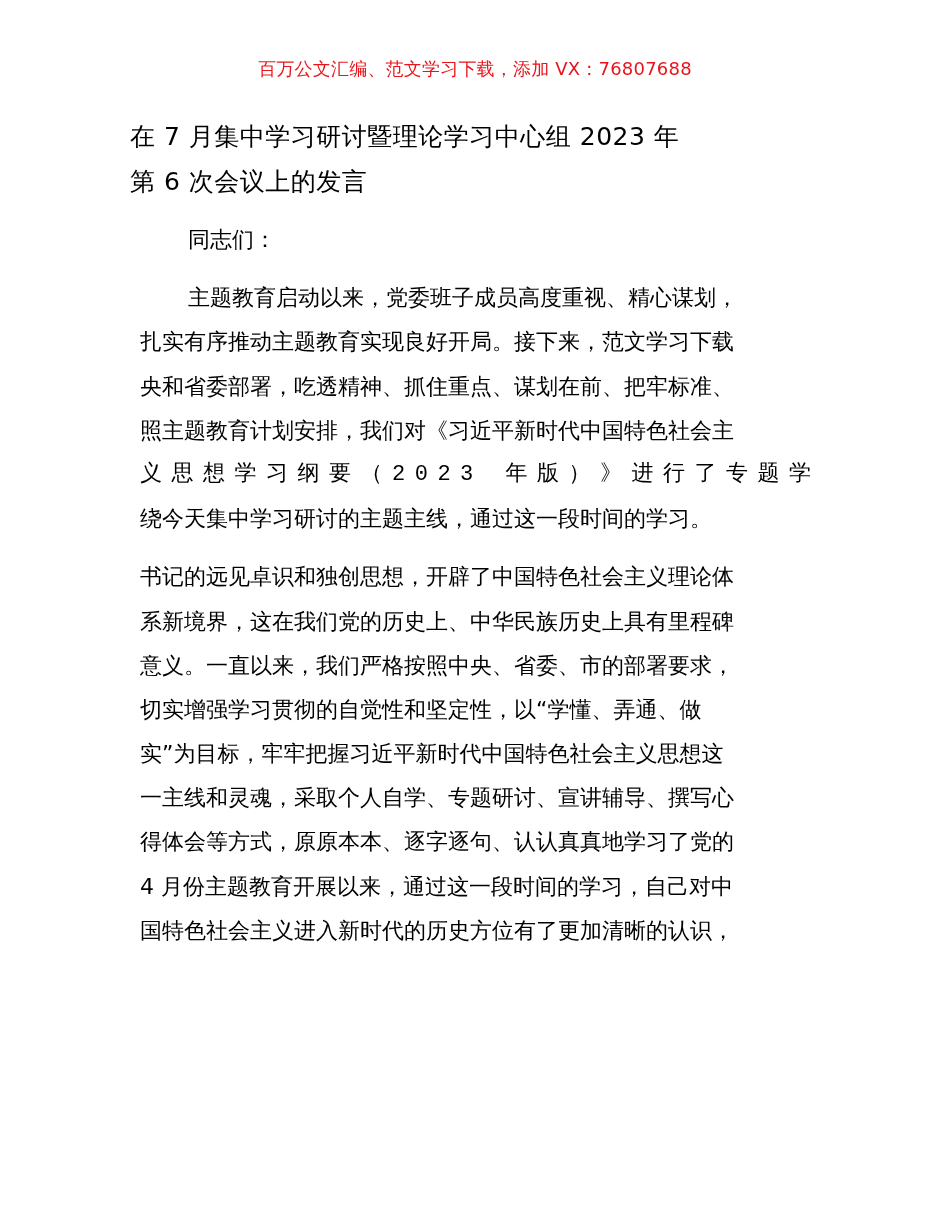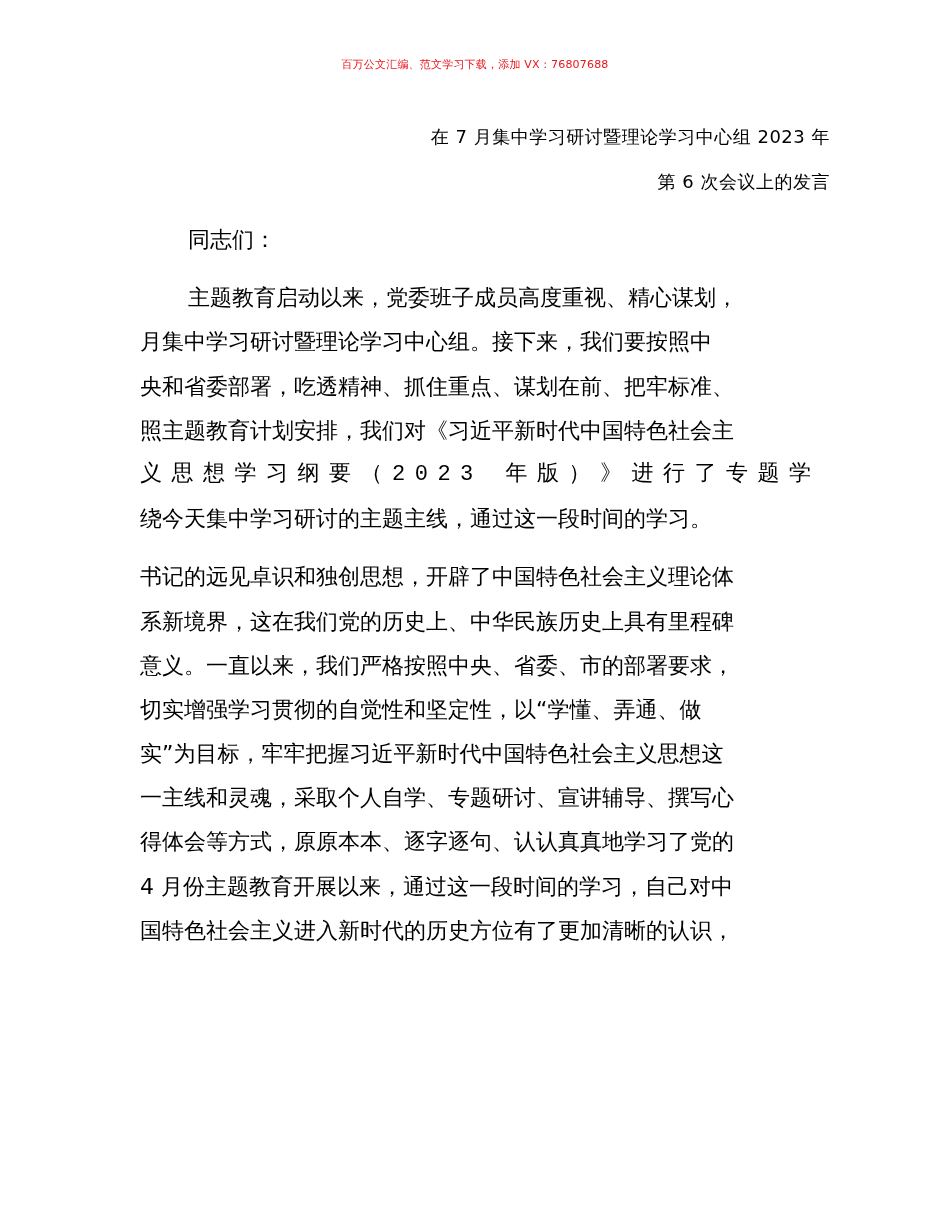--- a/index.html
+++ b/index.html
@@ -14,31 +14,31 @@
       overflow: hidden;
       font-family: "DejaVu Sans", "Liberation Sans", sans-serif;
       color: #000000;
     }
     .watermark {
       position: absolute;
       top: 57px;
       left: 0;
       width: 950px;
       text-align: center;
-      font-size: 11px;
+      font-size: 18px;
       color: #e8141b;
       letter-spacing: 0.2px;
     }
     .title {
       position: absolute;
       top: 114px;
       left: 130px;
       width: 700px;
-      text-align: right;
-      font-size: 18px;
+      text-align: left;
+      font-size: 25px;
       line-height: 45px;
       color: #000;
       letter-spacing: 0.5px;
     }
     .title div { white-space: nowrap; }
     .body-text {
       position: absolute;
       top: 218px;
       left: 140px;
       width: 672px;
@@ -63,21 +63,21 @@
   <div>在 7 月集中学习研讨暨理论学习中心组 2023 年</div>
   <div>第 6 次会议上的发言</div>
 </div>
 
 <div class="body-text">
   <div class="line indent">同志们：</div>
   <div class="para-gap"></div>
 
   <div>
     <div class="line indent">主题教育启动以来，党委班子成员高度重视、精心谋划，</div>
-    <div class="line">月集中学习研讨暨理论学习中心组。接下来，我们要按照中</div>
+    <div class="line">扎实有序推动主题教育实现良好开局。接下来，范文学习下载</div>
     <div class="line">央和省委部署，吃透精神、抓住重点、谋划在前、把牢标准、</div>
     <div class="line">照主题教育计划安排，我们对《习近平新时代中国特色社会主</div>
     <div class="line" style="letter-spacing: 9.5px; font-family: Liberation Mono, monospace;">义思想学习纲要（2023 年版）》进行了专题学</div>
     <div class="line">绕今天集中学习研讨的主题主线，通过这一段时间的学习。</div>
   </div>
 
   <div class="para-gap"></div>
 
   <div>
     <div class="line">书记的远见卓识和独创思想，开辟了中国特色社会主义理论体</div>

